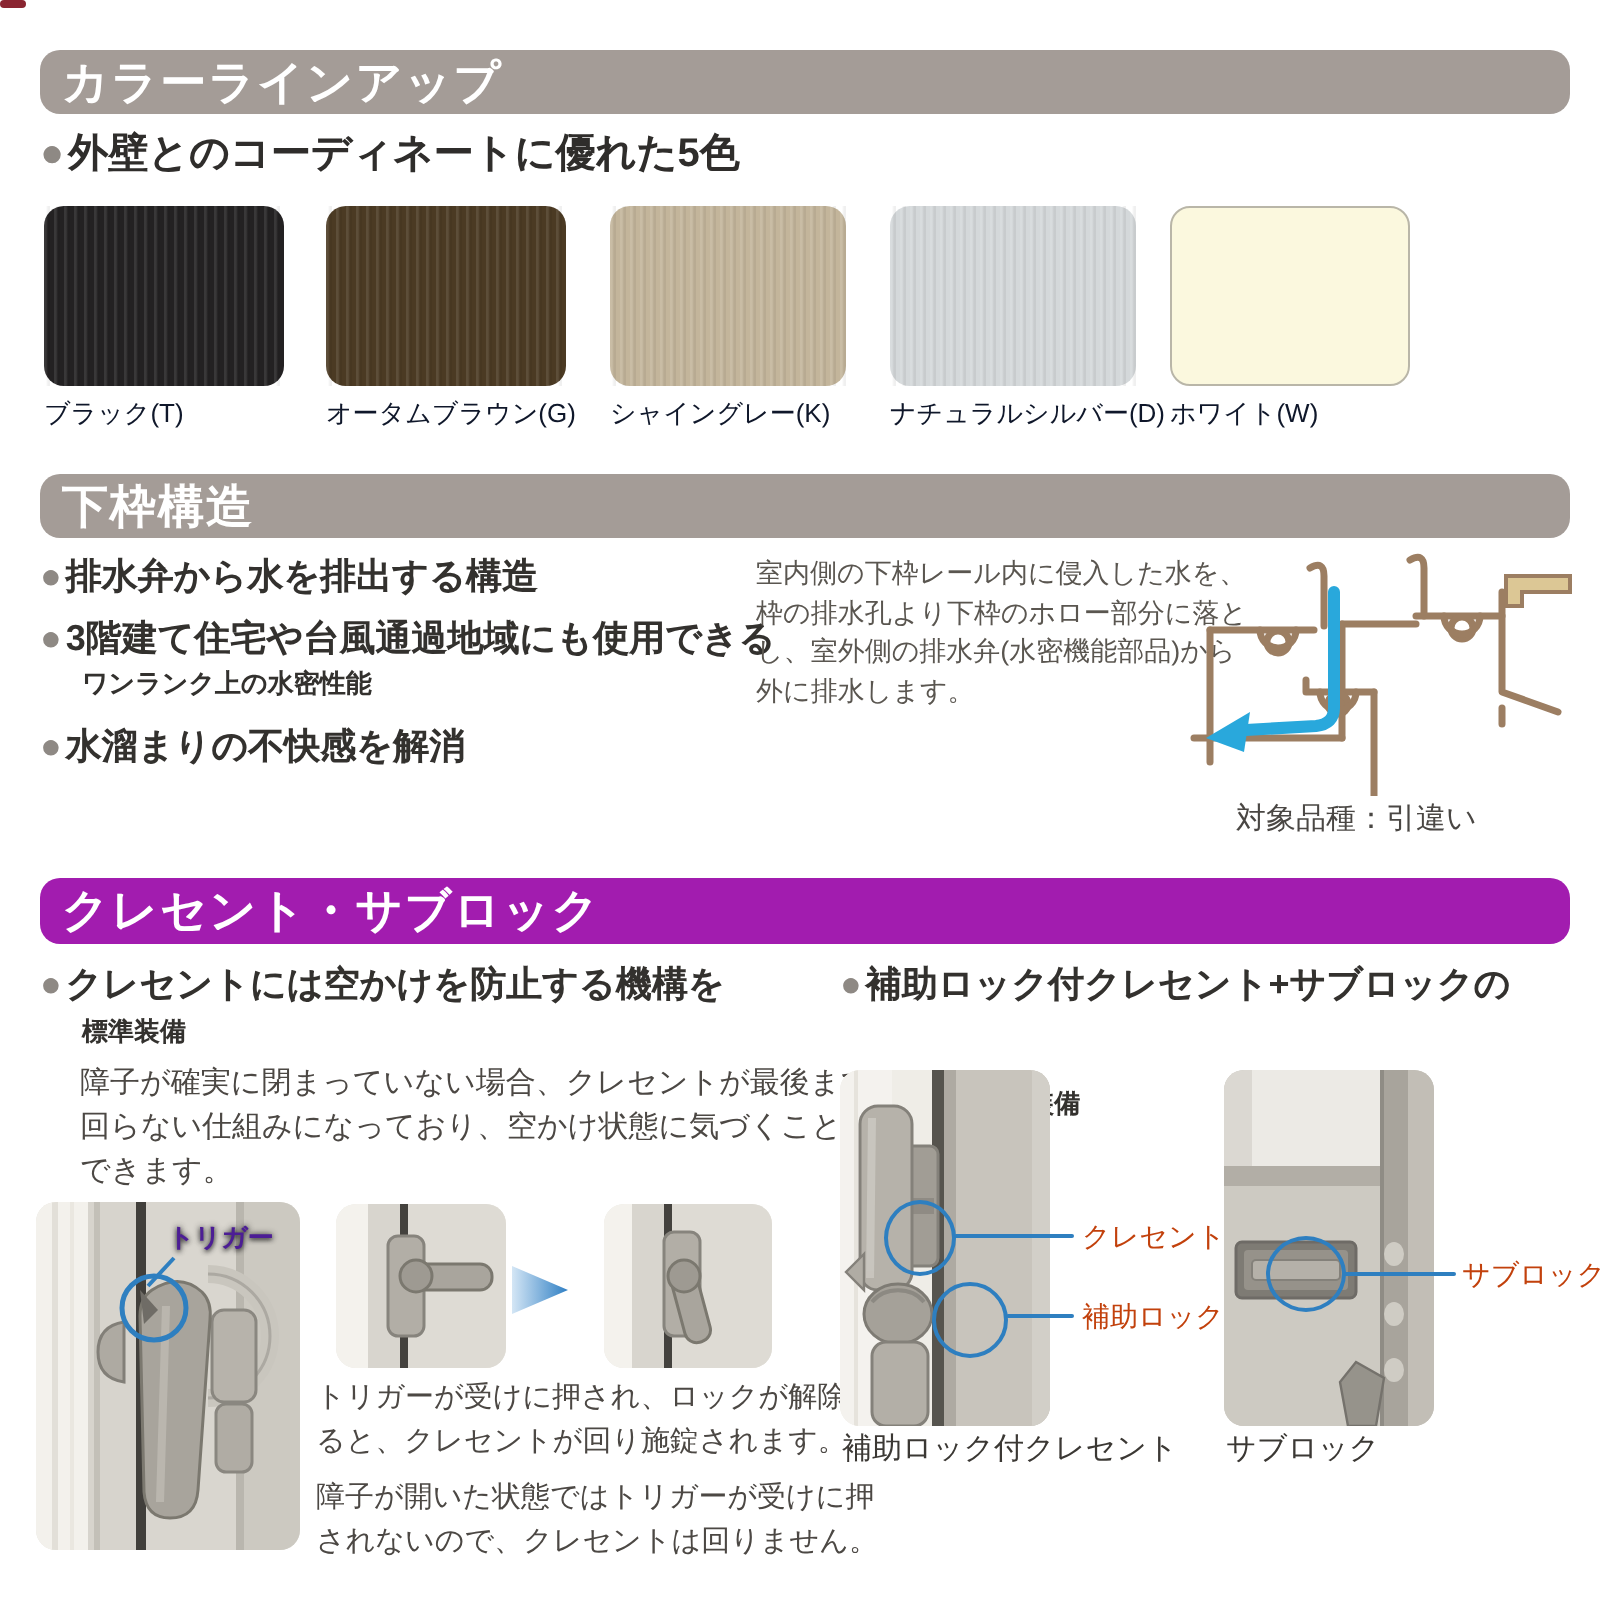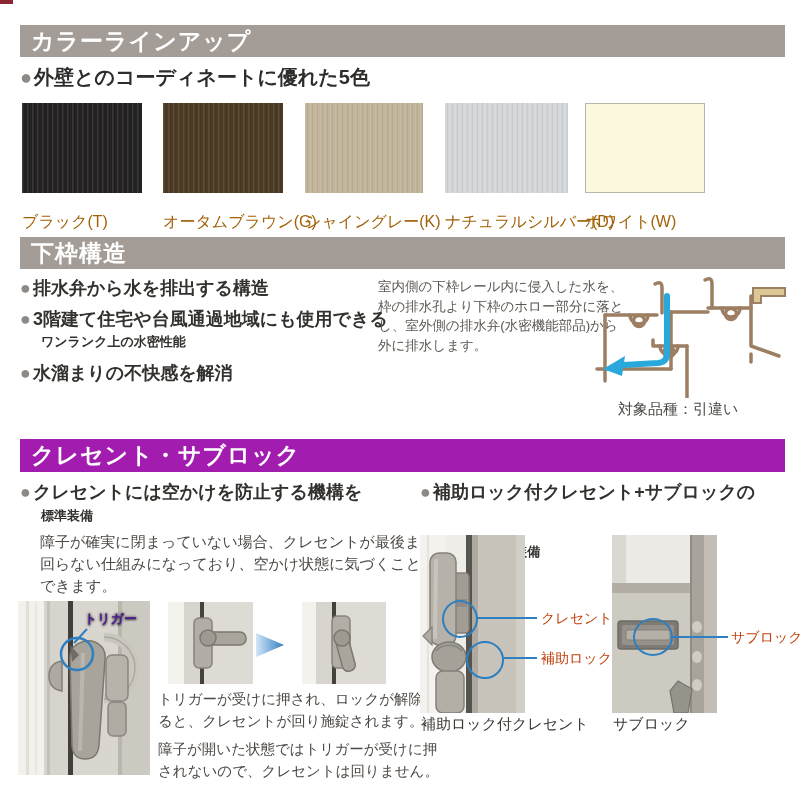--- a/index.html
+++ b/index.html
@@ -1,35 +1,35 @@
 <!DOCTYPE html>
 <html><head>
 <meta charset="utf-8">
 <style>
   html,body{margin:0;padding:0;background:#fff;}
   body{font-family:"Liberation Sans","DejaVu Sans",sans-serif;-webkit-font-smoothing:antialiased;}
   .page{position:relative;width:800px;height:800px;background:#ffffff;overflow:hidden;}
-  .abs{position:absolute;}
+  .abs{position:absolute;border-radius:10px;}
 
   .corner-mark{left:0;top:0;width:13px;height:4px;}
 
   .section-bar{
     left:20px;width:765px;height:32px;
     color:#ffffff;font-weight:bold;font-size:23px;line-height:32px;
     padding-left:11px;letter-spacing:1px;box-sizing:border-box;
   }
 
   .lead-head{font-weight:bold;color:#2f2d2b;font-size:20px;line-height:24px;white-space:nowrap;}
   .bullet-ico{color:#8e8984;margin-right:2px;}
 
   .swatch{top:103px;width:120px;height:90px;}
   .swatch.tex::after{content:"";position:absolute;inset:0;
     background:repeating-linear-gradient(90deg,rgba(255,255,255,.10) 0 1px,rgba(0,0,0,0.06) 2px 3px,transparent 3px 5px);}
   .swatch.bordered{border:1px solid #b9b6a8;box-sizing:border-box;}
-  .swatch-label{top:212px;font-size:16px;color:#a16207;white-space:nowrap;}
+  .swatch-label{top:198px;font-size:13px;color:#0f172a;white-space:nowrap;}
 
   .feat-bullet{font-weight:bold;color:#33312e;font-size:18px;line-height:22px;white-space:nowrap;}
   .feat-cont{font-weight:bold;color:#33312e;font-size:13px;line-height:22px;white-space:nowrap;}
 
   .desc-line{font-size:13.5px;color:#5a5650;line-height:19.5px;white-space:nowrap;}
   .note{font-size:15px;color:#4a4744;white-space:nowrap;}
 
   .para-line{font-size:15px;color:#4c4844;line-height:22px;white-space:nowrap;}
   .exp-line{font-size:14.5px;color:#4c4844;line-height:22px;white-space:nowrap;}
 

